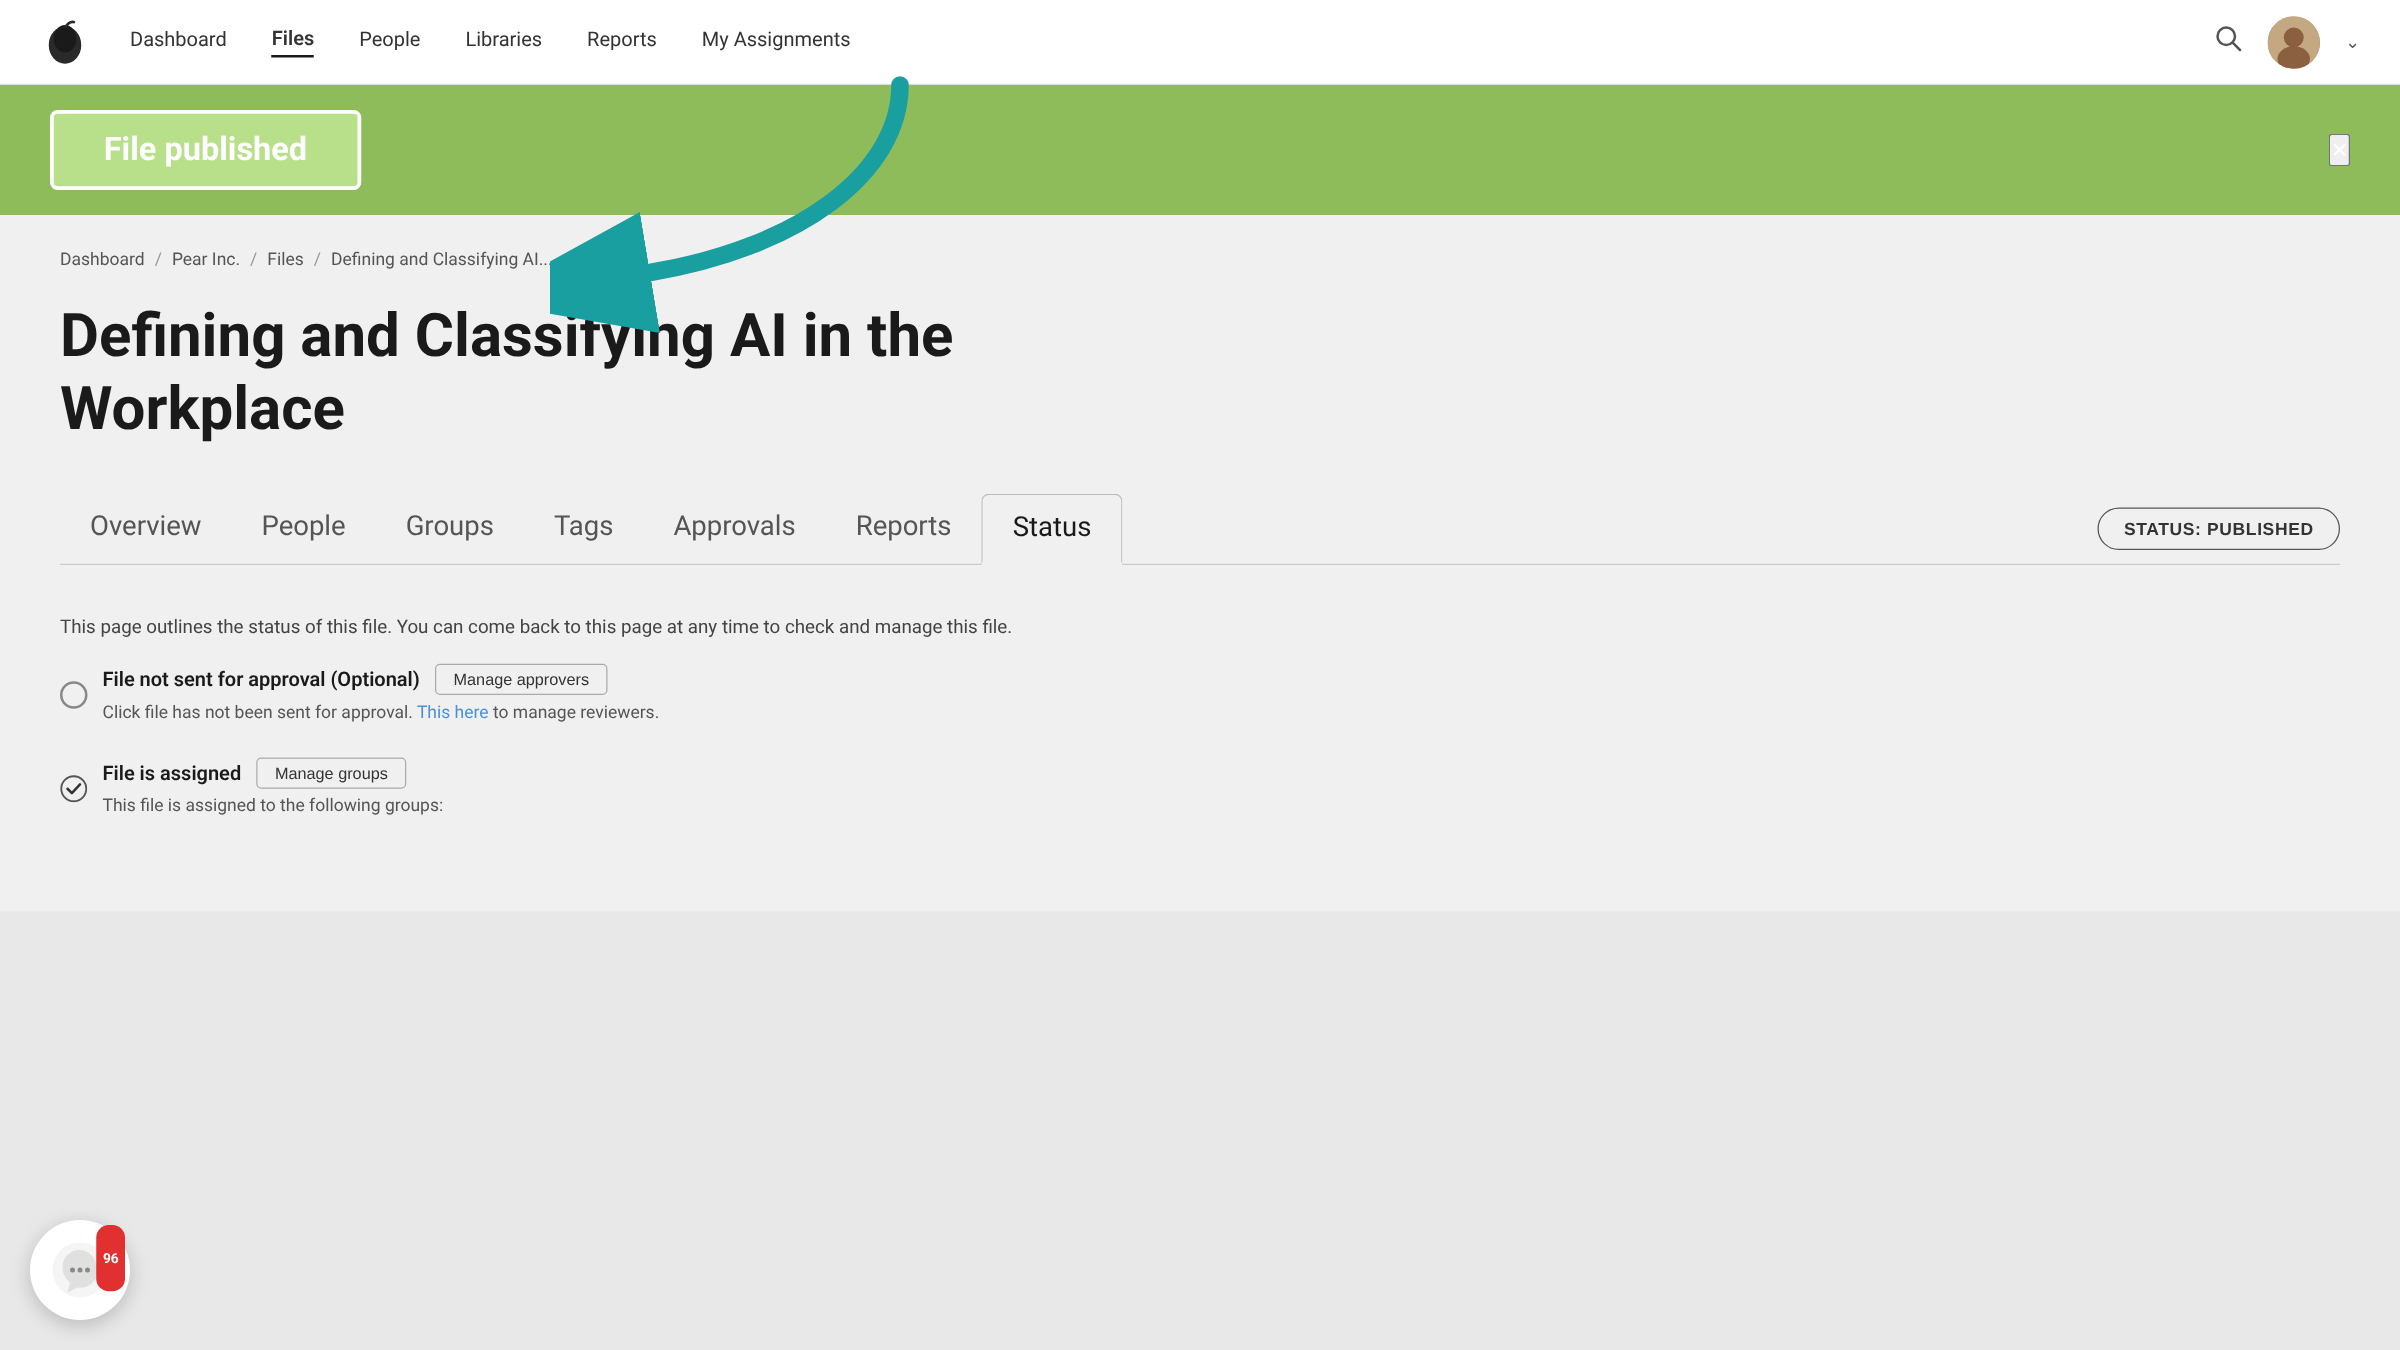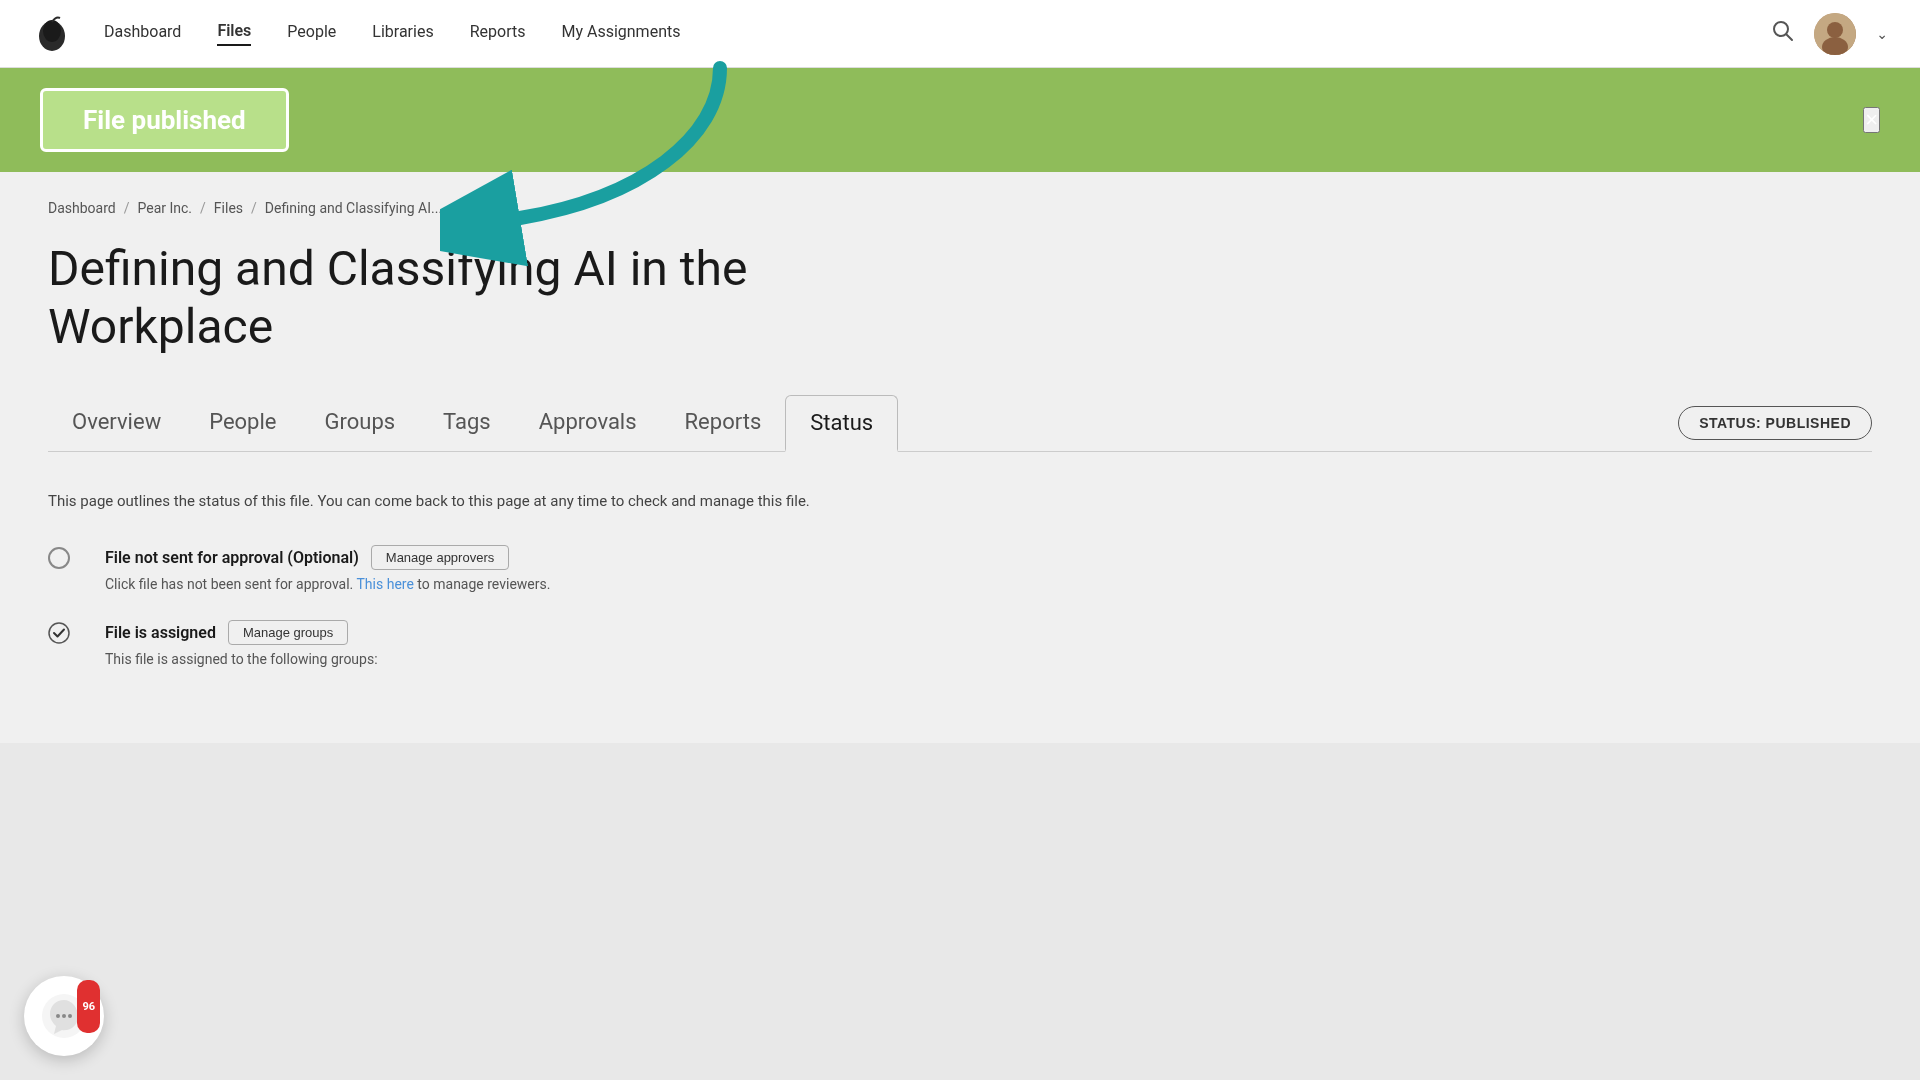--- a/index.html
+++ b/index.html
@@ -127,21 +127,21 @@
     .breadcrumb a {
       color: #555;
       text-decoration: none;
       cursor: pointer;
     }
     .breadcrumb-sep { color: #999; }
 
     
     .page-title {
       font-size: 48px;
-      font-weight: 400;
+      font-weight: 700;
       color: #1a1a1a;
       line-height: 1.2;
       margin-bottom: 40px;
       max-width: 900px;
     }
 
     
     .tabs-bar {
       display: flex;
       align-items: center;
@@ -187,28 +187,28 @@
       padding: 40px 0 0 0;
     }
     .section-title {
       font-size: 26px;
       font-weight: 700;
       margin-bottom: 12px;
     }
     .section-desc {
       font-size: 15px;
       color: #444;
-      margin-bottom: 35px;
+      margin-bottom: 21px;
     }
 
     
     .status-item {
       display: flex;
-      align-items: flex-start;
-      gap: 35px;
+      align-items: center;
+      gap: 12px;
       margin-bottom: 28px;
     }
     .status-radio {
       width: 22px;
       height: 22px;
       border: 2px solid #888;
       border-radius: 50%;
       flex-shrink: 0;
       margin-top: 2px;
     }

